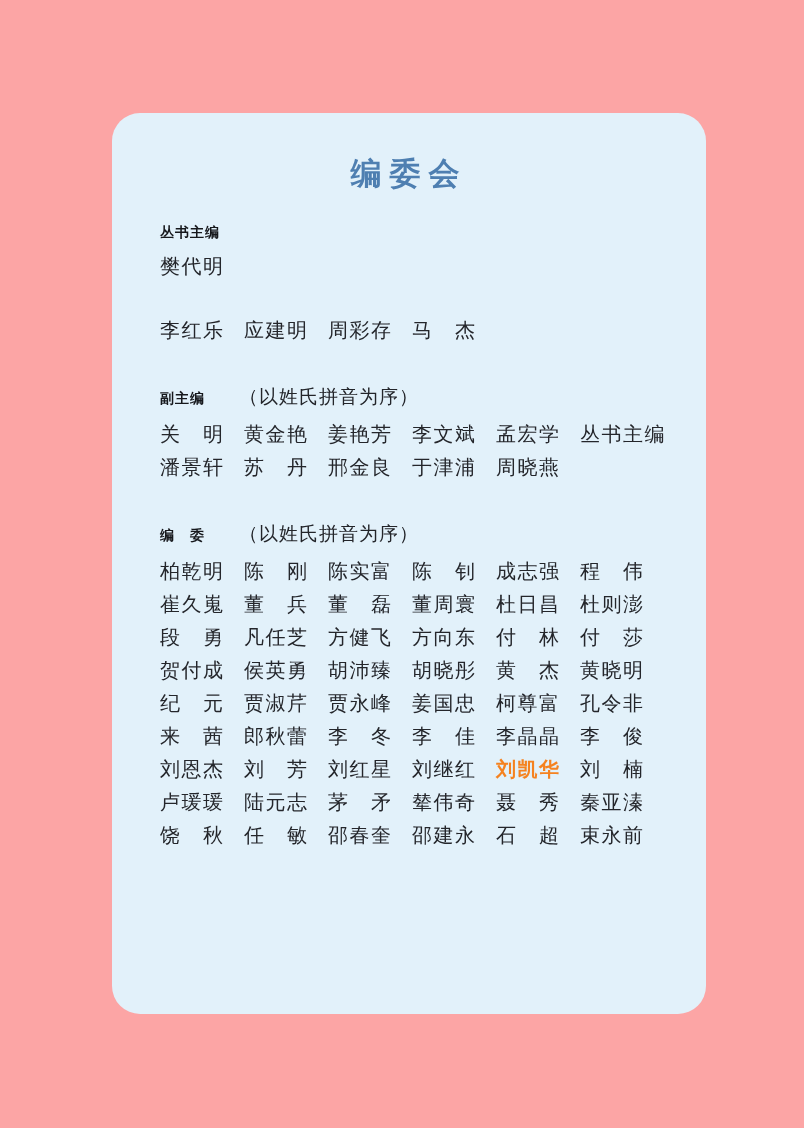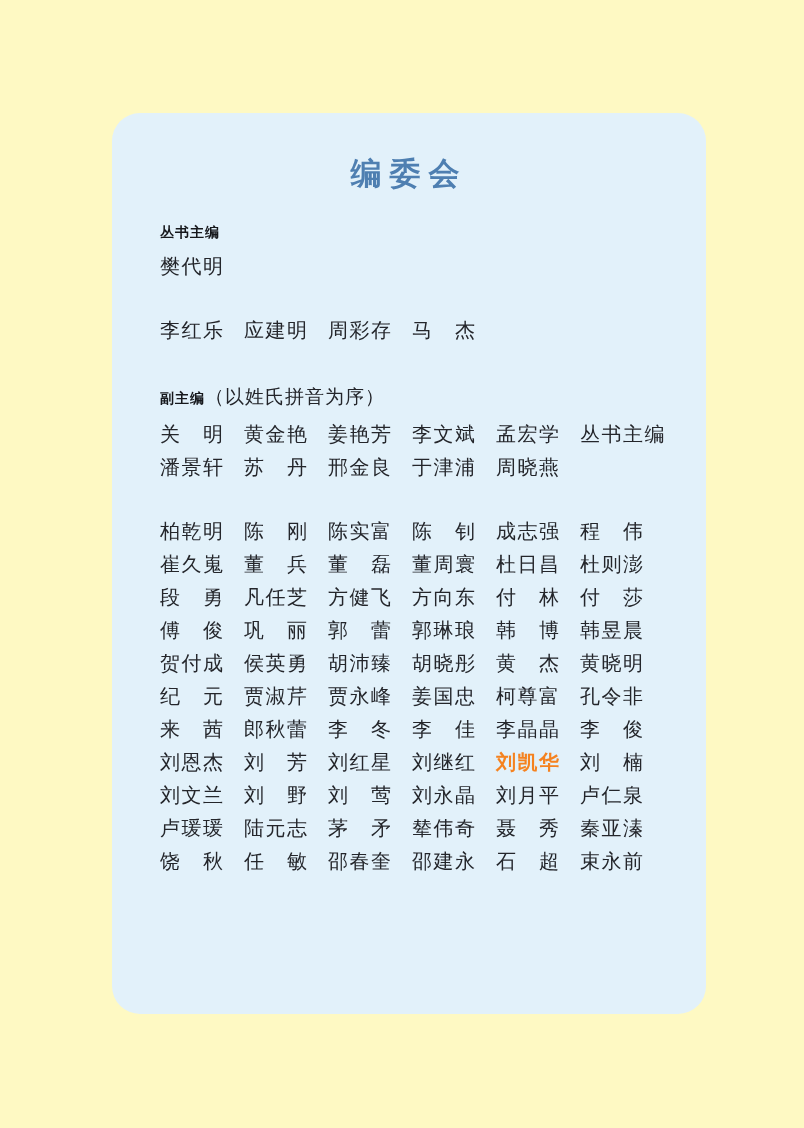--- a/index.html
+++ b/index.html
@@ -7,21 +7,21 @@
     padding: 0;
     background: #ffffff;
     width: 804px;
     height: 1128px;
     font-family: "Liberation Serif", serif;
   }
   .stage {
     position: relative;
     width: 804px;
     height: 1128px;
-    background: #fef9c3;
+    background: #fca5a5;
     overflow: hidden;
   }
   .card {
     position: absolute;
     left: 112px;
     top: 113px;
     width: 594px;
     height: 901px;
     background: var(--card-bg, #E2F1FA);
     border-radius: 28px;
@@ -50,20 +50,21 @@
     font-size: 14px;
     color: #16181c;
     letter-spacing: 1px;
   }
   .note {
     font-family: Liberation Serif, serif;
     font-weight: 400;
     font-size: 19px;
     color: #23252a;
     letter-spacing: 1px;
+    margin-left: 34px;
   }
   .name-row {
     display: flex;
     gap: 19px;
     margin-bottom: 13px;
     white-space: nowrap;
   }
   .name {
     display: inline-block;
     min-width: 65px;
@@ -112,20 +113,21 @@
           </div>
           <div class="name-row">
             <span class="name">潘景轩</span>
             <span class="name">苏　丹</span>
             <span class="name">邢金良</span>
             <span class="name">于津浦</span>
             <span class="name">周晓燕</span>
           </div>
         </section>
         <section class="section">
+          <div class="heading-line"><span class="heading">编　委</span><span class="note">（以姓氏拼音为序）</span></div>
           <div class="name-row">
             <span class="name">柏乾明</span>
             <span class="name">陈　刚</span>
             <span class="name">陈实富</span>
             <span class="name">陈　钊</span>
             <span class="name">成志强</span>
             <span class="name">程　伟</span>
           </div>
           <div class="name-row">
             <span class="name">崔久嵬</span>
@@ -137,28 +139,20 @@
           </div>
           <div class="name-row">
             <span class="name">段　勇</span>
             <span class="name">凡任芝</span>
             <span class="name">方健飞</span>
             <span class="name">方向东</span>
             <span class="name">付　林</span>
             <span class="name">付　莎</span>
           </div>
           <div class="name-row">
-            <span class="name">傅　俊</span>
-            <span class="name">巩　丽</span>
-            <span class="name">郭　蕾</span>
-            <span class="name">郭琳琅</span>
-            <span class="name">韩　博</span>
-            <span class="name">韩昱晨</span>
-          </div>
-          <div class="name-row">
             <span class="name">贺付成</span>
             <span class="name">侯英勇</span>
             <span class="name">胡沛臻</span>
             <span class="name">胡晓彤</span>
             <span class="name">黄　杰</span>
             <span class="name">黄晓明</span>
           </div>
           <div class="name-row">
             <span class="name">纪　元</span>
             <span class="name">贾淑芹</span>
@@ -177,28 +171,20 @@
           </div>
           <div class="name-row">
             <span class="name">刘恩杰</span>
             <span class="name">刘　芳</span>
             <span class="name">刘红星</span>
             <span class="name">刘继红</span>
             <span class="name highlight">刘凯华</span>
             <span class="name">刘　楠</span>
           </div>
           <div class="name-row">
-            <span class="name">刘文兰</span>
-            <span class="name">刘　野</span>
-            <span class="name">刘　莺</span>
-            <span class="name">刘永晶</span>
-            <span class="name">刘月平</span>
-            <span class="name">卢仁泉</span>
-          </div>
-          <div class="name-row">
             <span class="name">卢瑗瑗</span>
             <span class="name">陆元志</span>
             <span class="name">茅　矛</span>
             <span class="name">辇伟奇</span>
             <span class="name">聂　秀</span>
             <span class="name">秦亚溱</span>
           </div>
           <div class="name-row">
             <span class="name">饶　秋</span>
             <span class="name">任　敏</span>

